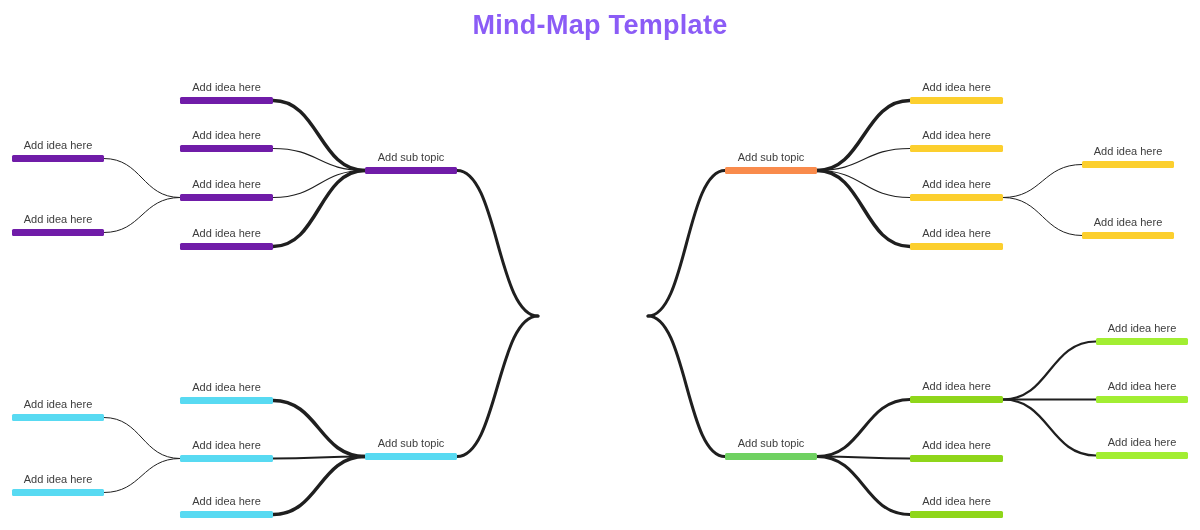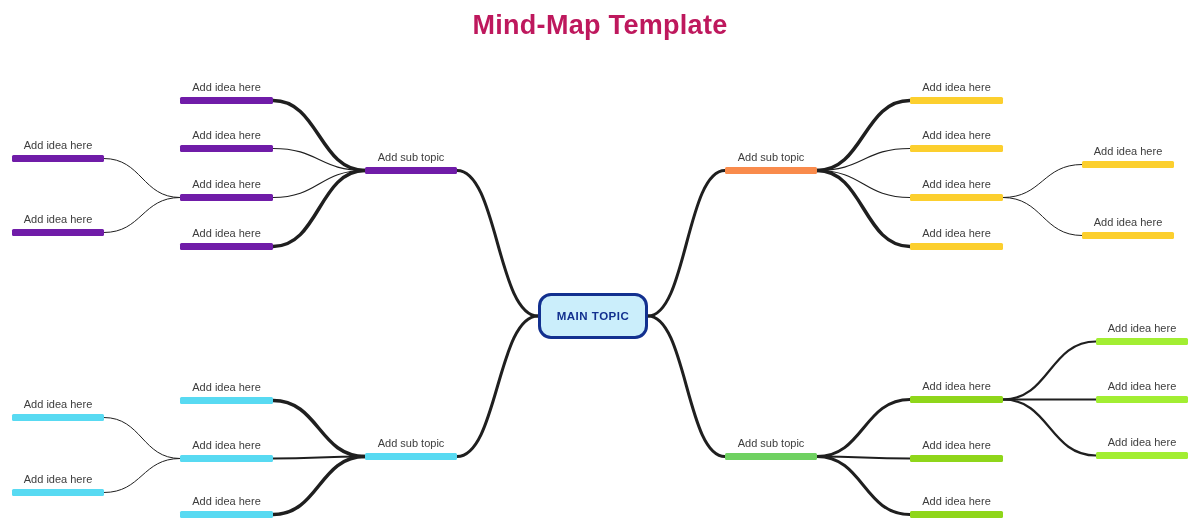--- a/index.html
+++ b/index.html
@@ -2,21 +2,21 @@
 <html><head>
 <meta charset="utf-8">
 <style>
   html,body { margin:0; padding:0; background:#ffffff; }
   .stage {
     position:relative; width:1200px; height:530px; background:#ffffff;
     overflow:hidden; font-family:"Liberation Sans", sans-serif;
   }
   .title {
     position:absolute; top:10px; left:0; width:100%; text-align:center;
-    font-size:27px; font-weight:bold; color:#be185d; letter-spacing:.3px;
+    font-size:27px; font-weight:bold; color:#8b5cf6; letter-spacing:.3px;
   }
   svg.edge-layer { position:absolute; left:0; top:0; width:1200px; height:530px; }
   .node-layer { position:absolute; left:0; top:0; width:1200px; height:530px; }
   .bar { position:absolute; border-radius:1.5px; cursor:pointer; }
   .bar-label {
     position:absolute; transform:translateX(-50%); white-space:nowrap;
     font-size:11px; line-height:14px; color:#3d3d3d;
   }
   .main-topic {
     position:absolute; display:flex; align-items:center; justify-content:center;
@@ -54,23 +54,20 @@
       <path d="M 1003 197.5 C 1042.5 197.5, 1042.5 235.5, 1082 235.5" fill="none" stroke="#1f1f1f" stroke-width="1" stroke-linecap="round"></path>
       <path d="M 817 456.5 C 863.5 456.5, 863.5 399.5, 910 399.5" fill="none" stroke="#1f1f1f" stroke-width="3" stroke-linecap="round"></path>
       <path d="M 817 456.5 C 863.5 456.5, 863.5 458.5, 910 458.5" fill="none" stroke="#1f1f1f" stroke-width="2.2" stroke-linecap="round"></path>
       <path d="M 817 456.5 C 863.5 456.5, 863.5 514.5, 910 514.5" fill="none" stroke="#1f1f1f" stroke-width="3" stroke-linecap="round"></path>
       <path d="M 1003 399.5 C 1049.5 399.5, 1049.5 341.5, 1096 341.5" fill="none" stroke="#1f1f1f" stroke-width="2.2" stroke-linecap="round"></path>
       <path d="M 1003 399.5 C 1049.5 399.5, 1049.5 399.5, 1096 399.5" fill="none" stroke="#1f1f1f" stroke-width="2.2" stroke-linecap="round"></path>
       <path d="M 1003 399.5 C 1049.5 399.5, 1049.5 455.5, 1096 455.5" fill="none" stroke="#1f1f1f" stroke-width="2.2" stroke-linecap="round"></path>
     </svg>
 
   <div class="node-layer">
-    <div class="main-topic" style="left: 538px; top: 293px; width: 110px; height: 46px; background: rgb(203, 238, 251); border: 3px solid rgb(18, 48, 143); color: rgb(18, 48, 143);">
-      <span>MAIN TOPIC</span>
-    </div>
   <div class="bar" style="left: 365px; top: 167px; width: 92px; height: 7px; background: rgb(112, 28, 168);"></div>
       <div class="bar-label" style="left: 411px; top: 150px; color: rgb(61, 61, 61);">Add sub topic</div>
       <div class="bar" style="left: 180px; top: 97px; width: 93px; height: 7px; background: rgb(112, 28, 168);"></div>
       <div class="bar-label" style="left: 226.5px; top: 80px; color: rgb(61, 61, 61);">Add idea here</div>
       <div class="bar" style="left: 180px; top: 145px; width: 93px; height: 7px; background: rgb(112, 28, 168);"></div>
       <div class="bar-label" style="left: 226.5px; top: 128px; color: rgb(61, 61, 61);">Add idea here</div>
       <div class="bar" style="left: 180px; top: 194px; width: 93px; height: 7px; background: rgb(112, 28, 168);"></div>
       <div class="bar-label" style="left: 226.5px; top: 177px; color: rgb(61, 61, 61);">Add idea here</div>
       <div class="bar" style="left: 180px; top: 243px; width: 93px; height: 7px; background: rgb(112, 28, 168);"></div>
       <div class="bar-label" style="left: 226.5px; top: 226px; color: rgb(61, 61, 61);">Add idea here</div>

